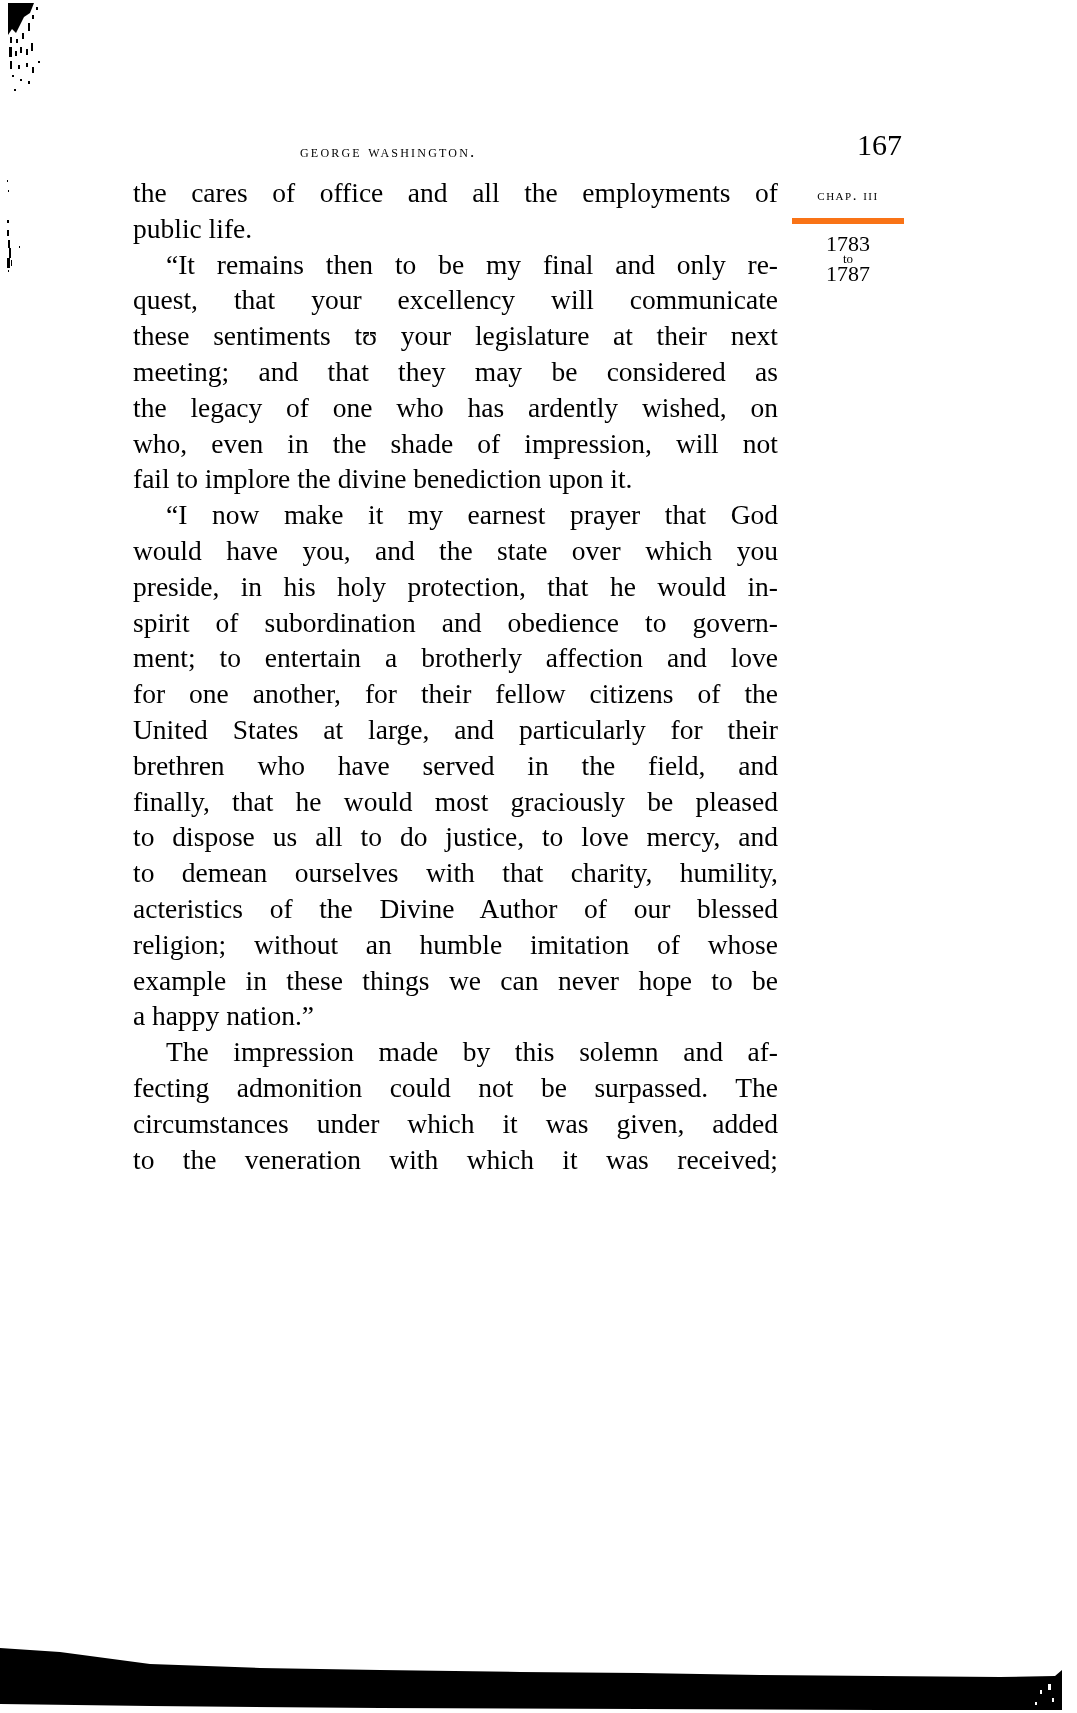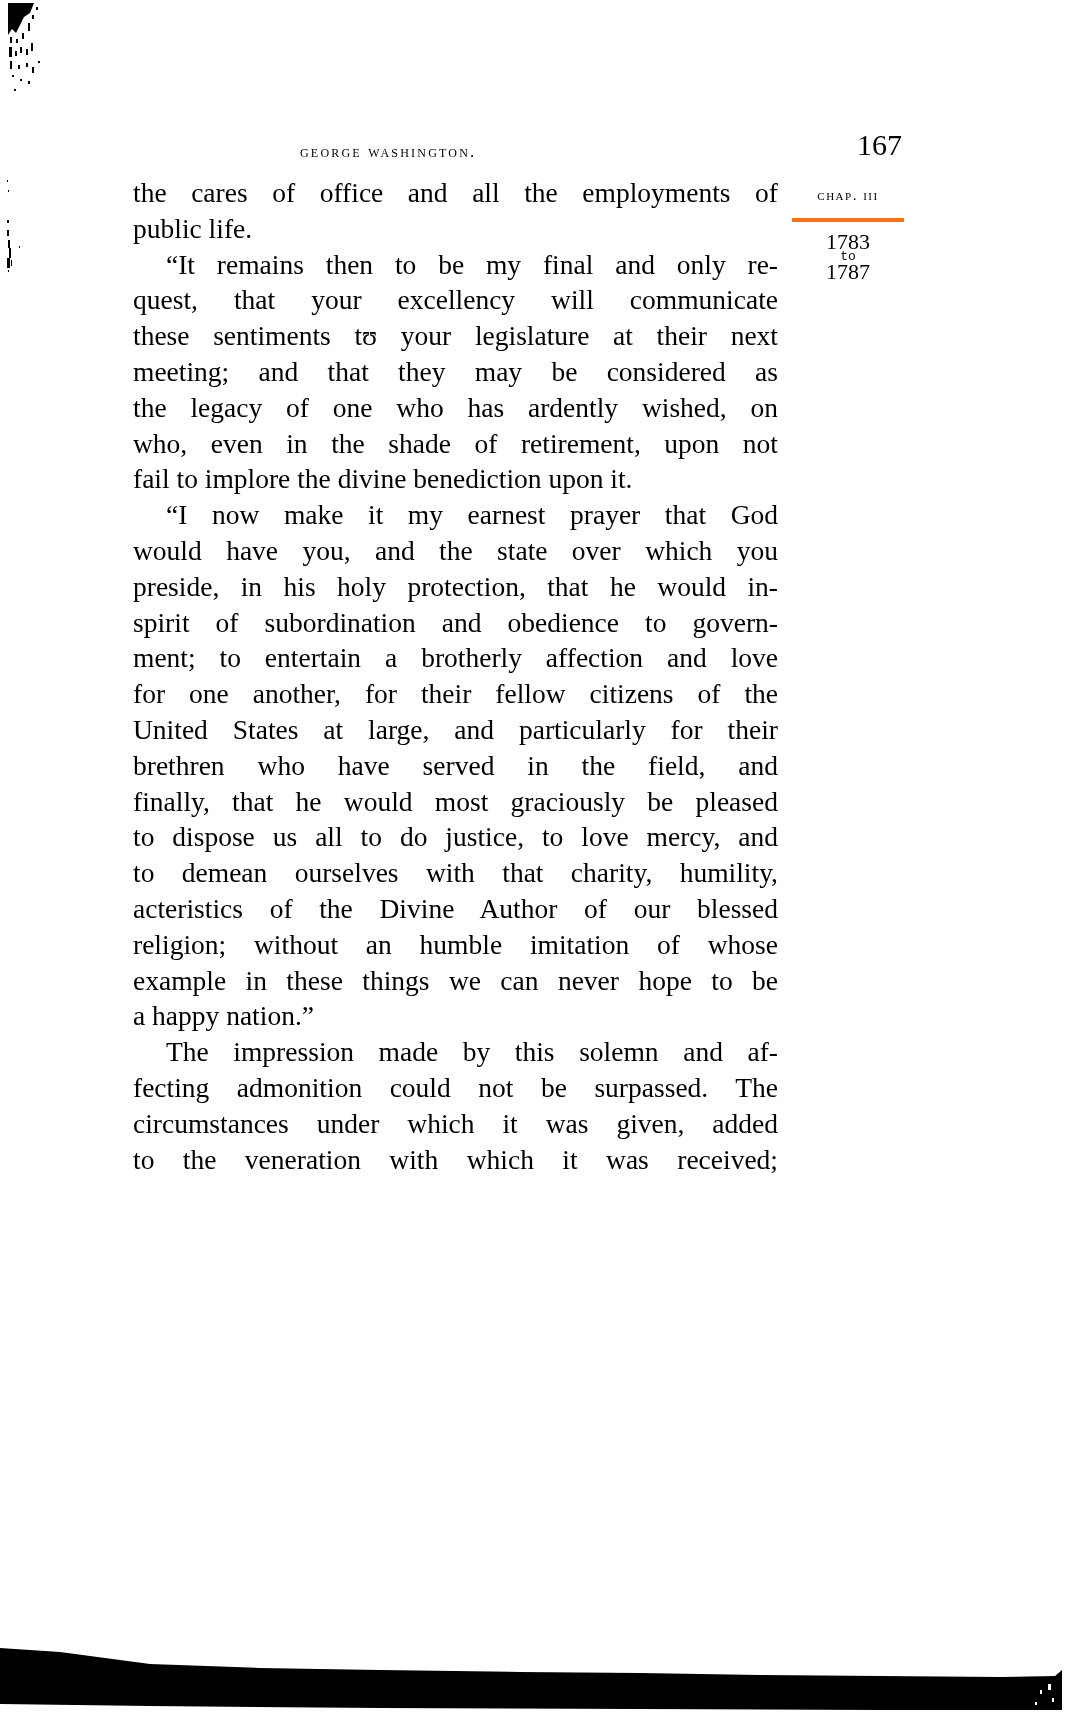--- a/index.html
+++ b/index.html
@@ -65,34 +65,33 @@
       text-align: center;
     }
     .margin-chap {
       font-size: 15px;
       letter-spacing: 1.5px;
       font-variant: small-caps;
       text-transform: lowercase;
       display: block;
       line-height: 18px;
       padding-bottom: 14px;
-      border-bottom: 4px solid #f97316;
+      border-bottom: 6px solid #f97316;
       margin: 0 2px;
     }
     .margin-year {
       display: block;
       font-size: 22px;
       line-height: 20px;
       margin-top: 10px;
     }
     .margin-to {
       display: block;
       font-size: 13px;
       line-height: 10px;
-      font-family: Liberation Mono, monospace;
     }
     .margin-year2 {
       display: block;
       font-size: 22px;
       line-height: 20px;
     }
     
     .body-text {
       position: absolute;
       left: 133px;
@@ -175,21 +174,21 @@
   </div>
 
   <div class="body-text">
     <span class="line">the cares of office and all the employments of</span>
     <span class="line last">public life.</span>
     <span class="line indent">“It remains then to be my final and only re-</span>
     <span class="line">quest, that your excellency will communicate</span>
     <span class="line">these sentiments tʊ your legislature at their next</span>
     <span class="line">meeting; and that they may be considered as</span>
     <span class="line">the legacy of one who has ardently wished, on</span>
-    <span class="line">who, even in the shade of retirement, upon not</span>
+    <span class="line">who, even in the shade of impression, will not</span>
     <span class="line last">fail to implore the divine benediction upon it.</span>
     <span class="line indent">“I now make it my earnest prayer that God</span>
     <span class="line">would have you, and the state over which you</span>
     <span class="line">preside, in his holy protection, that he would in-</span>
     <span class="line">spirit of subordination and obedience to govern-</span>
     <span class="line">ment; to entertain a brotherly affection and love</span>
     <span class="line">for one another, for their fellow citizens of the</span>
     <span class="line">United States at large, and particularly for their</span>
     <span class="line">brethren who have served in the field, and</span>
     <span class="line">finally, that he would most graciously be pleased</span>

